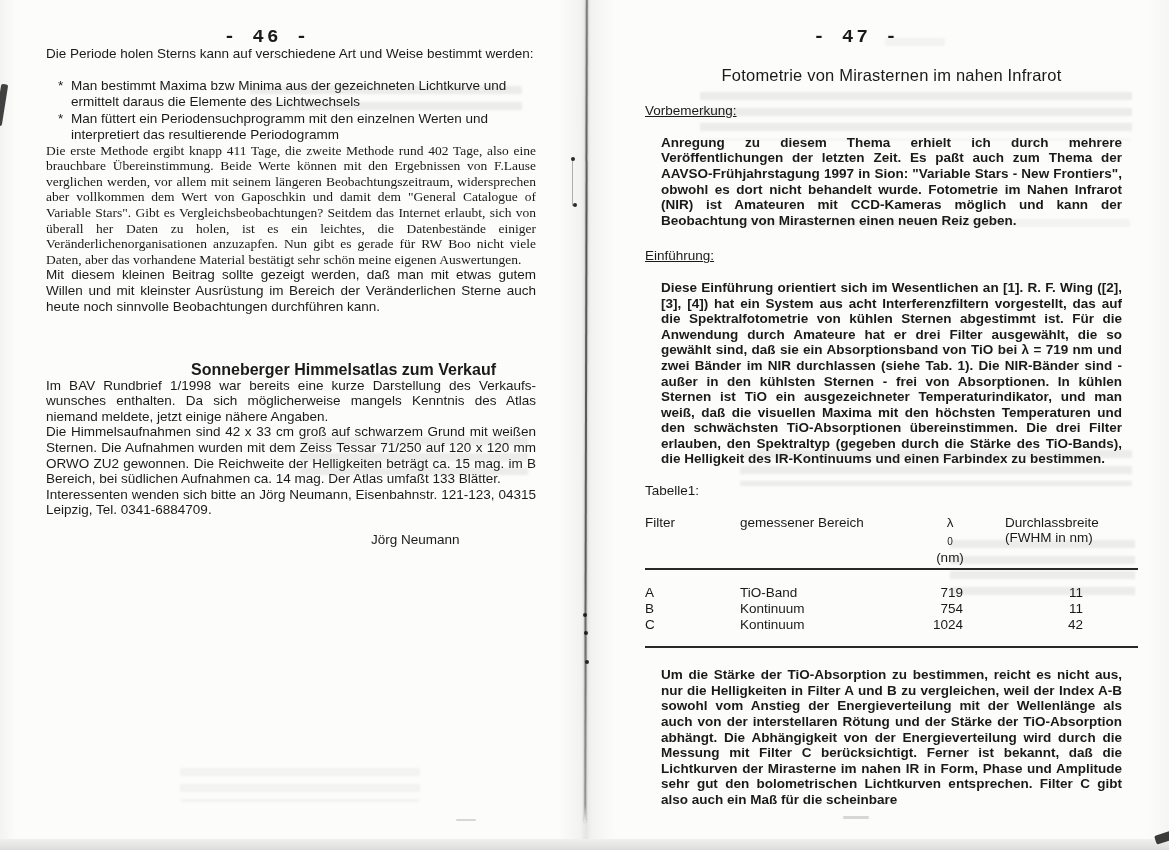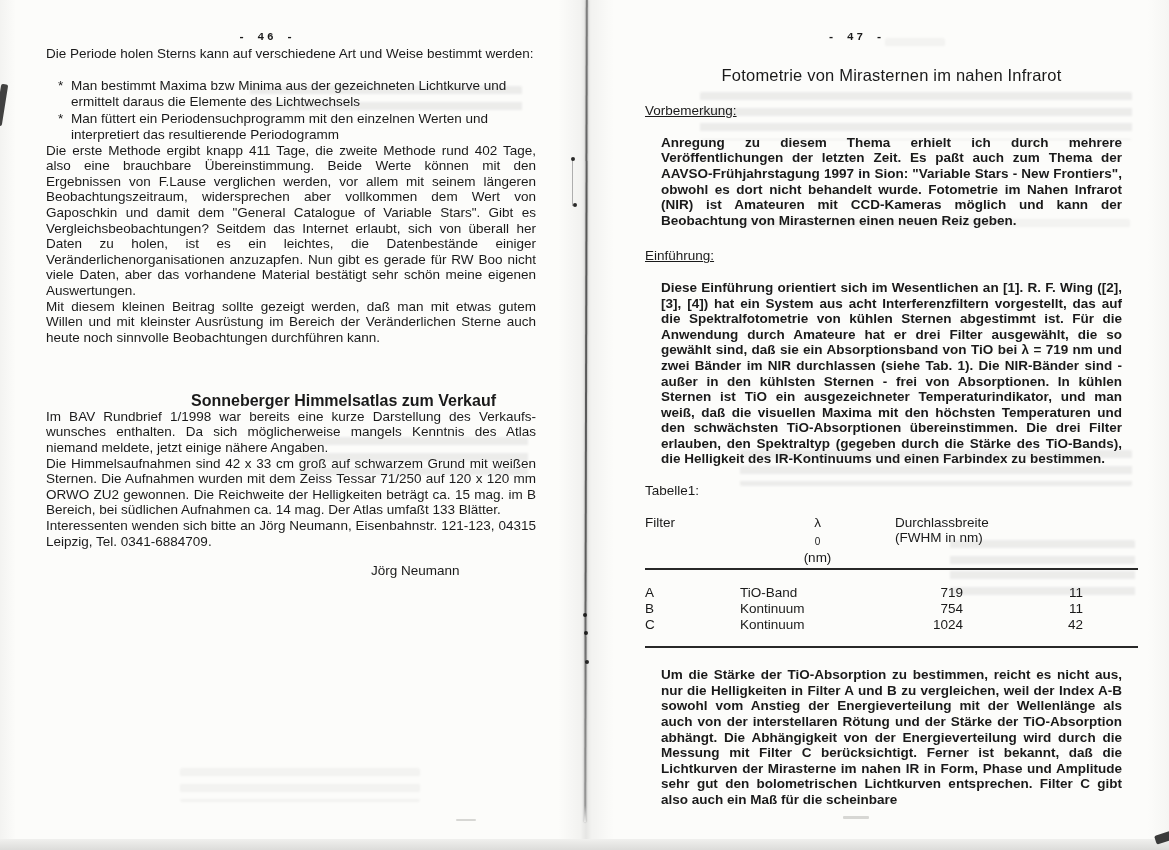--- a/index.html
+++ b/index.html
@@ -12,36 +12,36 @@
   .sheet {
     position:relative; width:1169px; height:850px; overflow:hidden;
     background:linear-gradient(90deg,#f3f3f1 0px,#fcfcfa 16px,#fcfcfa 1148px,#f5f5f3 1169px);
   }
   .col { position:absolute; top:30px; font-size:13.5px; line-height:15.6px; }
   .col-left  { left:46px;  width:490px; }
   .col-right { left:645px; width:493px; }
 
   .pagenum {
     font-family:"Liberation Mono", monospace;
-    font-weight:bold; font-size:11px; letter-spacing:3px;
+    font-weight:bold; font-size:19px; letter-spacing:3px;
     text-align:center; white-space:pre;
   }
   .pagenum-left  { padding-right:48px; }
   .pagenum-right { padding-right:70px; }
 
   p.para { margin:0; text-align:justify; }
 
   .intro { margin-top:22px; }
   .bullets { margin:17px 0 0 12px; }
   .bullet { display:flex; }
   .bullet + .bullet { margin-top:2px; }
   .bullet .marker { width:13px; flex:none; }
   .bullet .btext { flex:1; }
 
-  .p-methods { margin-top:23px; }
+  .p-methods { margin-top:23px;font-family:Liberation Serif, serif; }
   .p-closing { margin-top:44px; }
   .sale-heading { font-weight:bold; font-size:16px; text-align:right; margin-top:48px; padding-right:40px; }
   .p-sale-intro { margin-top:15px; }
   .p-sale-details { margin-top:22px; }
   .p-price { margin-top:16px; }
   .p-contact { margin-top:13px; }
   .signature { margin-top:14px; margin-left:325px; }
 
   .title { font-size:16.5px; text-align:center; margin-top:22px; letter-spacing:0.2px; }
   .sec-head { text-decoration:underline; margin-top:20px; }
@@ -153,20 +153,21 @@
     <p class="sec-text">Anregung zu diesem Thema erhielt ich durch mehrere Veröffentlichungen der letzten Zeit. Es paßt auch zum Thema der AAVSO-Frühjahrstagung 1997 in Sion: "Variable Stars - New Frontiers", obwohl es dort nicht behandelt wurde. Fotometrie im Nahen Infrarot (NIR) ist Amateuren mit CCD-Kameras möglich und kann der Beobachtung von Mirasternen einen neuen Reiz geben.</p>
 
     <div class="sec-head">Einführung:</div>
     <p class="sec-text">Diese Einführung orientiert sich im Wesentlichen an [1]. R. F. Wing ([2], [3], [4]) hat ein System aus acht Interferenzfiltern vorgestellt, das auf die Spektralfotometrie von kühlen Sternen abgestimmt ist. Für die Anwendung durch Amateure hat er drei Filter ausgewählt, die so gewählt sind, daß sie ein Absorptionsband von TiO bei λ = 719 nm und zwei Bänder im NIR durchlassen (siehe Tab. 1). Die NIR-Bänder sind - außer in den kühlsten Sternen - frei von Absorptionen. In kühlen Sternen ist TiO ein ausgezeichneter Temperaturindikator, und man weiß, daß die visuellen Maxima mit den höchsten Temperaturen und den schwächsten TiO-Absorptionen übereinstimmen. Die drei Filter erlauben, den Spektraltyp (gegeben durch die Stärke des TiO-Bands), die Helligkeit des IR-Kontinuums und einen Farbindex zu bestimmen.</p>
 
     <div class="table-label">Tabelle1:</div>
 
     <div class="ftable">
       <div class="tgrid">
         <div class="hcell">Filter</div>
+        <div class="hcell">gemessener Bereich</div>
         <div class="hcell hc3">
           <span><span>λ</span><sub class="lsub">0</sub></span>
           <span>(nm)</span>
         </div>
         <div class="hcell hc4">
           <span>Durchlassbreite</span>
           <span>(FWHM in nm)</span>
         </div>
       </div>
       <div class="rule"></div>

